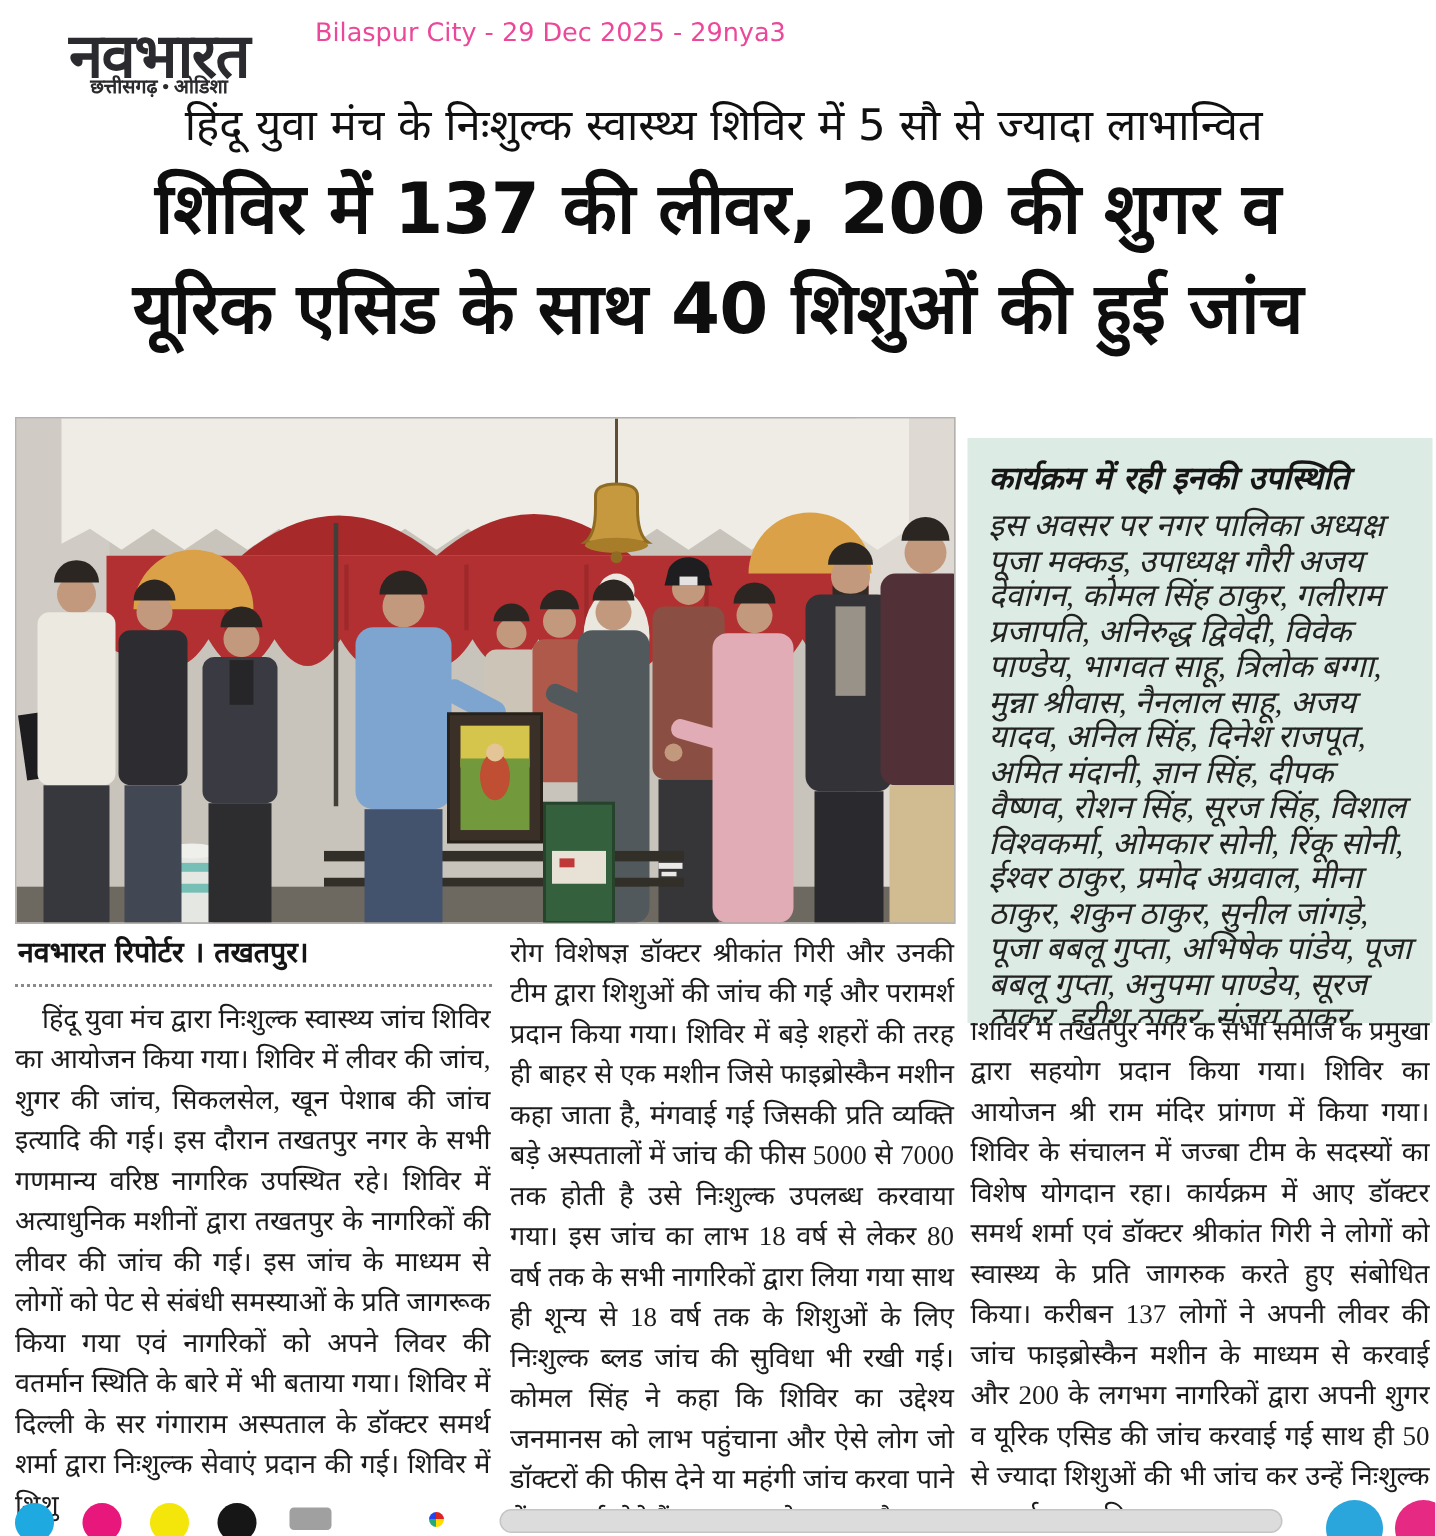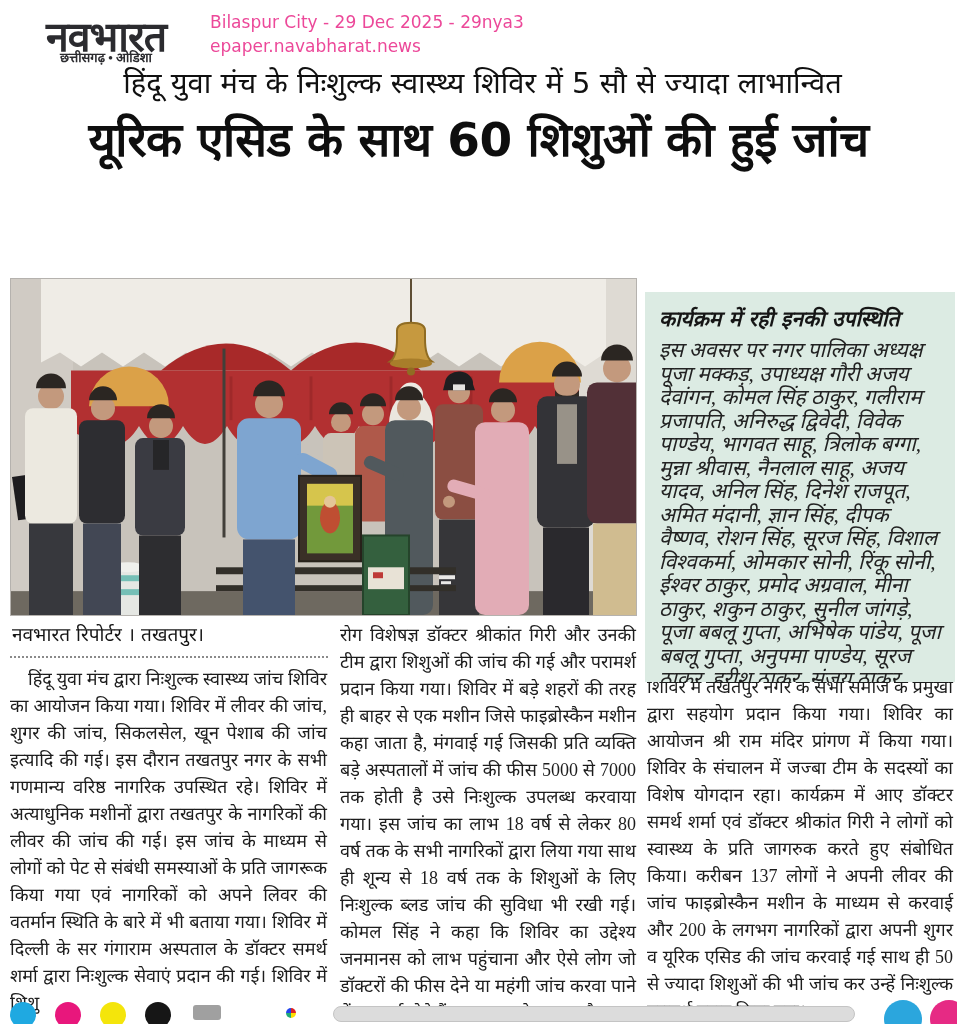--- a/index.html
+++ b/index.html
@@ -18,21 +18,21 @@
         font-family:"DejaVu Sans",sans-serif;font-weight:400;font-size:29px;color:#101010;}
   .headline{position:absolute;left:0;top:106px;width:957px;text-align:center;
         font-family:"DejaVu Sans",sans-serif;font-weight:800;font-size:47px;line-height:67px;
         color:#0e0e0e;letter-spacing:-0.5px;}
   
   .photo{position:absolute;left:10px;top:278px;width:625px;height:336px;
         border:1px solid #b5b2ae;background:#cfcbc5;}
   .photo svg{display:block;}
   
   .byline{position:absolute;left:12px;top:621px;width:316px;
-        font-family:"DejaVu Sans",sans-serif;font-weight:400;font-size:19px;color:#141414;}
+        font-family:"DejaVu Sans",sans-serif;font-weight:700;font-size:19px;color:#141414;}
   .rule-dotted{position:absolute;left:10px;top:656px;width:318px;border-top:2px dotted #8a8a8a;}
   .bodycol{position:absolute;font-size:18px;line-height:27px;text-align:justify;color:#1c1c1c;}
   .col1{left:10px;top:666px;width:317px;text-indent:18px;}
   .col2{left:340px;top:622px;width:296px;}
   .col3{left:647px;top:674px;width:306px;}
   
   .sidebar{position:absolute;left:645px;top:292px;width:310px;height:390px;
         background:#dcebe3;box-sizing:border-box;padding:12px 14px;overflow:hidden;}
   .sidebar-title{font-family:"DejaVu Sans",sans-serif;font-weight:700;font-style:italic;
         font-size:21px;color:#161616;margin-bottom:7px;}
@@ -47,26 +47,26 @@
 </style>
 </head>
 <body>
 
 <div class="page">
 
   <div class="logo">नवभारत</div>
   <div class="tagline">छत्तीसगढ़ • ओडिशा</div>
   <div class="edition">
     <div>Bilaspur City - 29 Dec 2025 - 29nya3</div>
-    <div>epaper.navabharat.news</div>
   </div>
 
   <div class="kicker">हिंदू युवा मंच के निःशुल्क स्वास्थ्य शिविर में 5 सौ से ज्यादा लाभान्वित</div>
   <div class="headline">
-    <div>यूरिक एसिड के साथ 60 शिशुओं की हुई जांच</div>
+    <div>शिविर में 137 की लीवर, 200 की शुगर व</div>
+    <div>यूरिक एसिड के साथ 40 शिशुओं की हुई जांच</div>
   </div>
 
   <div class="photo">
     <svg width="625" height="336" viewBox="0 0 625 338" preserveAspectRatio="none">
       <rect x="0" y="0" width="625" height="338" fill="#cac6c0"></rect>
       <rect x="0" y="0" width="62" height="338" fill="#d3cfc9"></rect>
       <rect x="560" y="0" width="65" height="338" fill="#e2dfd9"></rect>
       <rect x="0" y="314" width="625" height="24" fill="#6b665f"></rect>
 
       <path fill="#f4f2ed" d="M30,0 L595,0 L595,74 L574,88 L553,74 L532,88 L511,74 L490,88 L469,74 L448,88 L427,74 L406,88 L385,74 L364,88 L343,74 L322,88 L301,74 L280,88 L259,74 L238,88 L217,74 L196,88 L175,74 L154,88 L133,74 L112,88 L91,74 L70,88 L49,74 L30,84 Z"></path>

